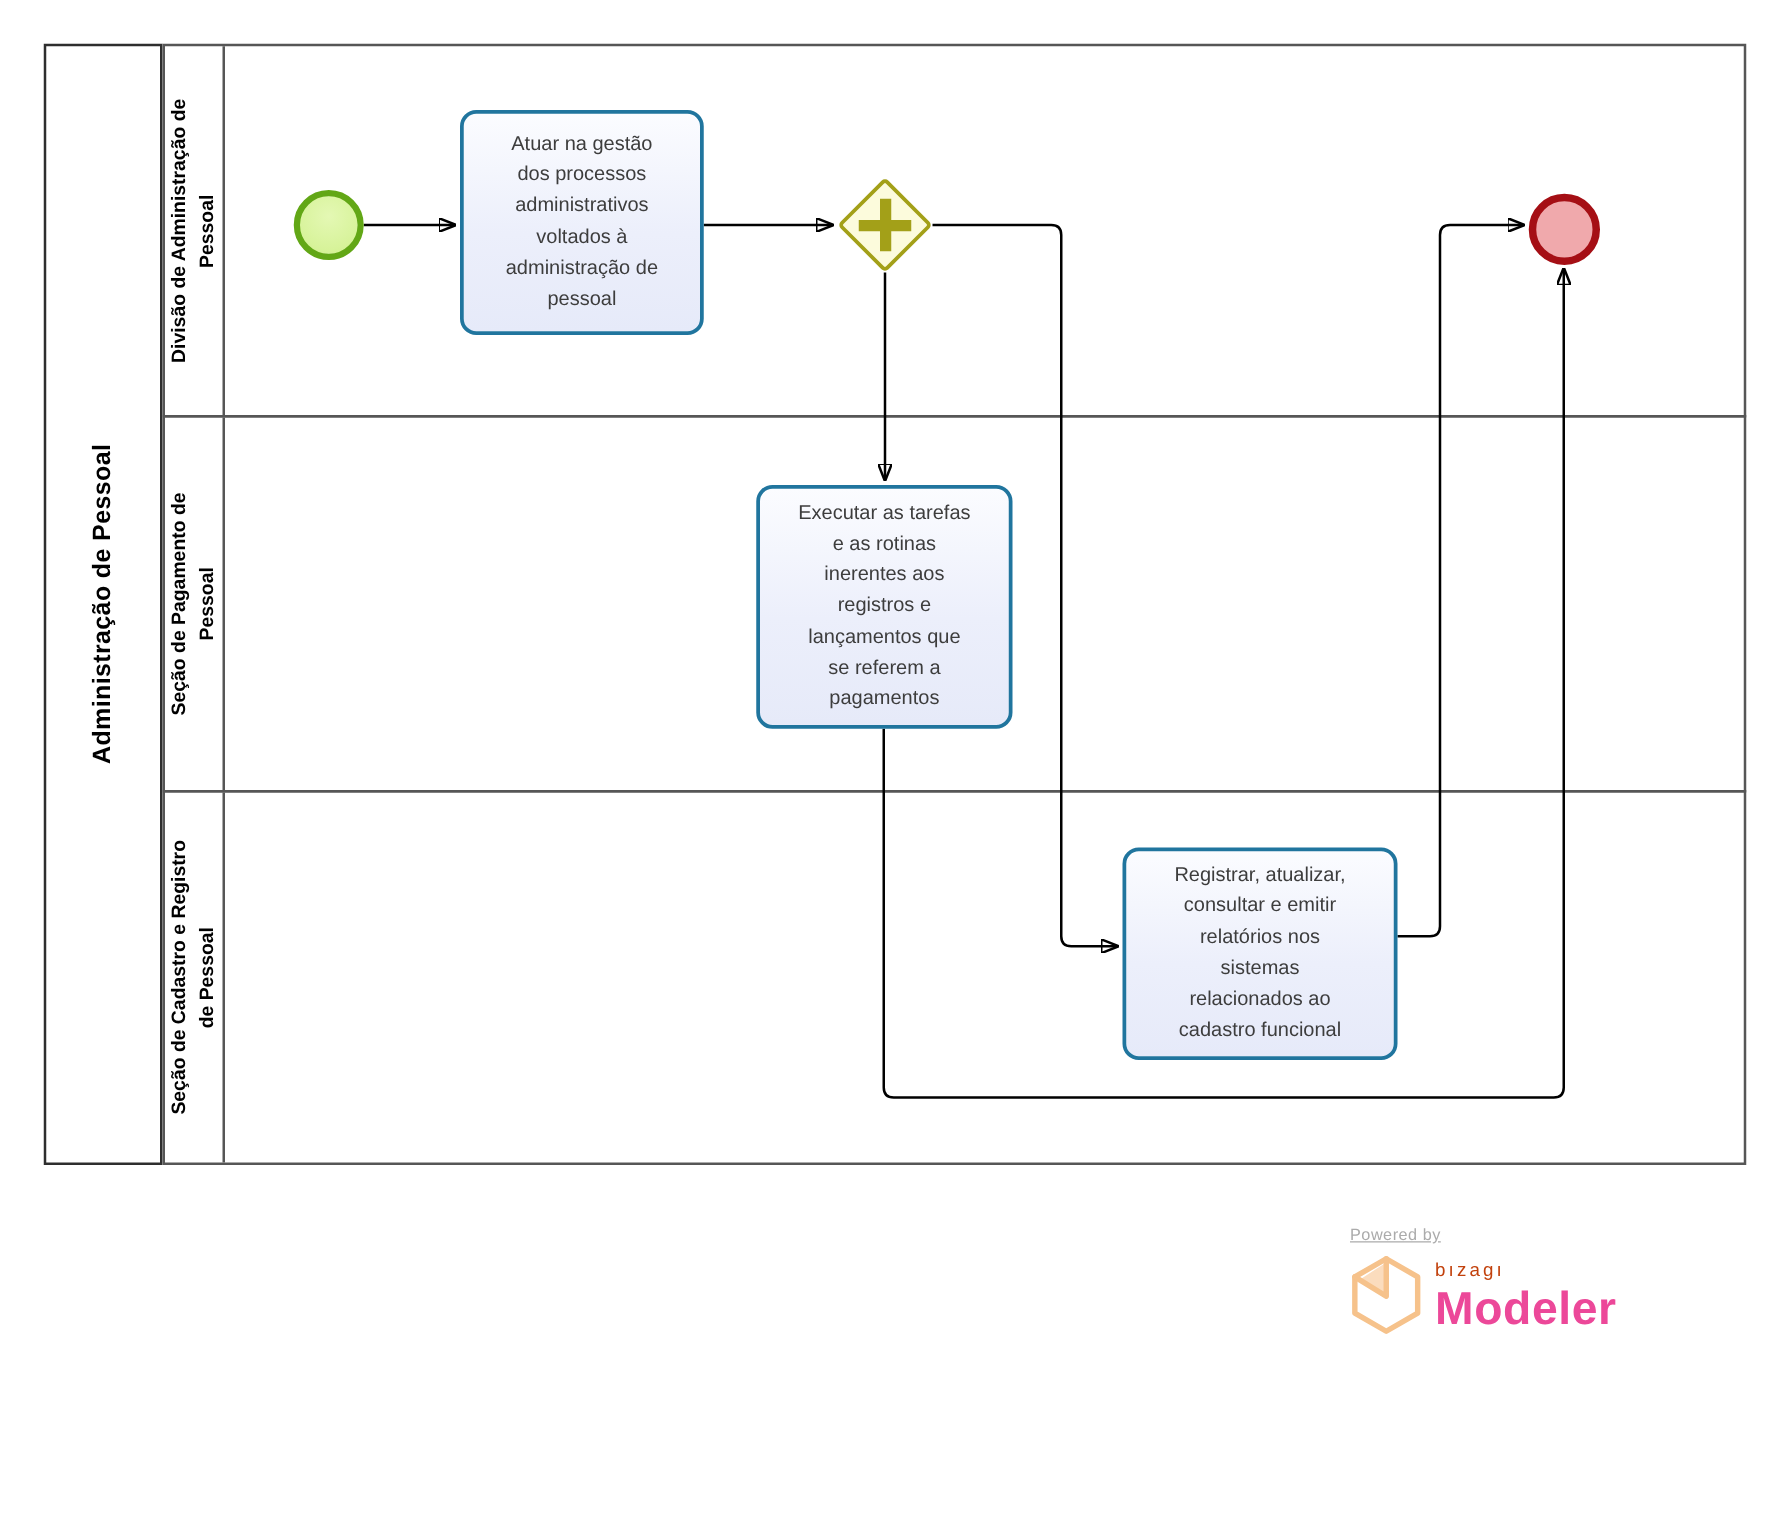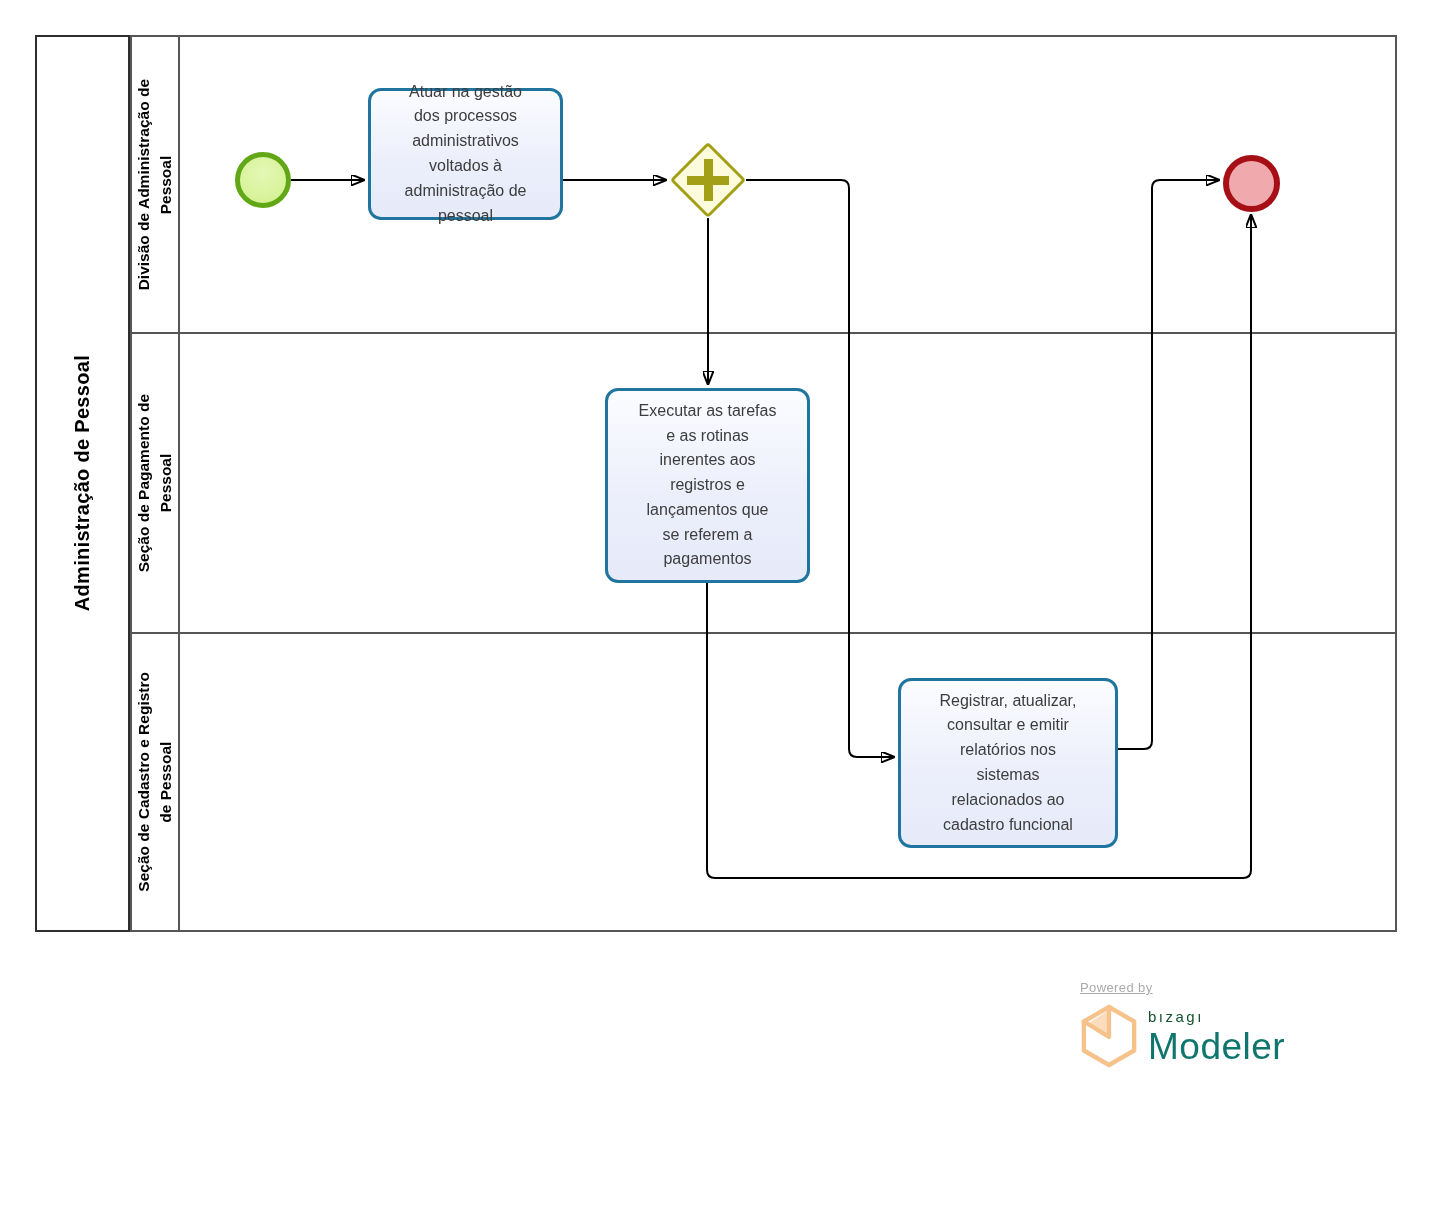--- a/index.html
+++ b/index.html
@@ -65,22 +65,22 @@
   #flows path{fill:none;stroke:#000000;stroke-width:2px;stroke-linejoin:round;}
 
   
   .powered-by{
     position:absolute;left:1080px;top:980px;
     font-size:13px;color:#ababab;letter-spacing:.4px;text-decoration:underline;
   }
   .brand-row{position:absolute;left:1080px;top:1004px;display:flex;align-items:flex-start;}
   .brand-icon{width:58px;height:64px;margin-right:10px;}
   .brand-texts{display:flex;flex-direction:column;margin-top:4px;}
-  .brand-name{font-size:15px;color:#14532d;letter-spacing:2.5px;}
-  .brand-product{font-size:37px;color:#0f766e;letter-spacing:.5px;margin-top:1px;font-weight:400;}
+  .brand-name{font-size:15px;color:#c2410c;letter-spacing:2.5px;}
+  .brand-product{font-size:37px;color:#ec4899;letter-spacing:.5px;margin-top:1px;font-weight:700;}
 </style>
 </head>
 <body>
 
 <div id="canvas">
 
   <div class="pool-title-strip">
     <span class="vtext">Administração de Pessoal</span>
   </div>
 
@@ -112,21 +112,21 @@
     <path d="M291,180 L364,180" marker-end="url(#arrow)"></path>
     <path d="M563,180 L666,180" marker-end="url(#arrow)"></path>
     <path d="M708,218 L708,384" marker-end="url(#arrow)"></path>
     <path d="M746,180 H841 Q849,180 849,188 V749 Q849,757 857,757 H894" marker-end="url(#arrow)"></path>
     <path d="M707,583 V870 Q707,878 715,878 H1243 Q1251,878 1251,870 V215" marker-end="url(#arrow)"></path>
     <path d="M1118,749 H1144 Q1152,749 1152,741 V188 Q1152,180 1160,180 H1219" marker-end="url(#arrow)"></path>
   </svg>
 
   <div class="event start"></div>
 
-  <div class="task" style="left:368px;top:88px;width:195px;height:132px;">Atuar na gestão
+  <div class="task" style="left:368px;top:88px;width:195px;height:180px;">Atuar na gestão
 dos processos
 administrativos
 voltados à
 administração de
 pessoal</div>
 
   <div class="gateway">
     <div class="diamond"></div>
     <div class="plus-h"></div>
     <div class="plus-v"></div>

